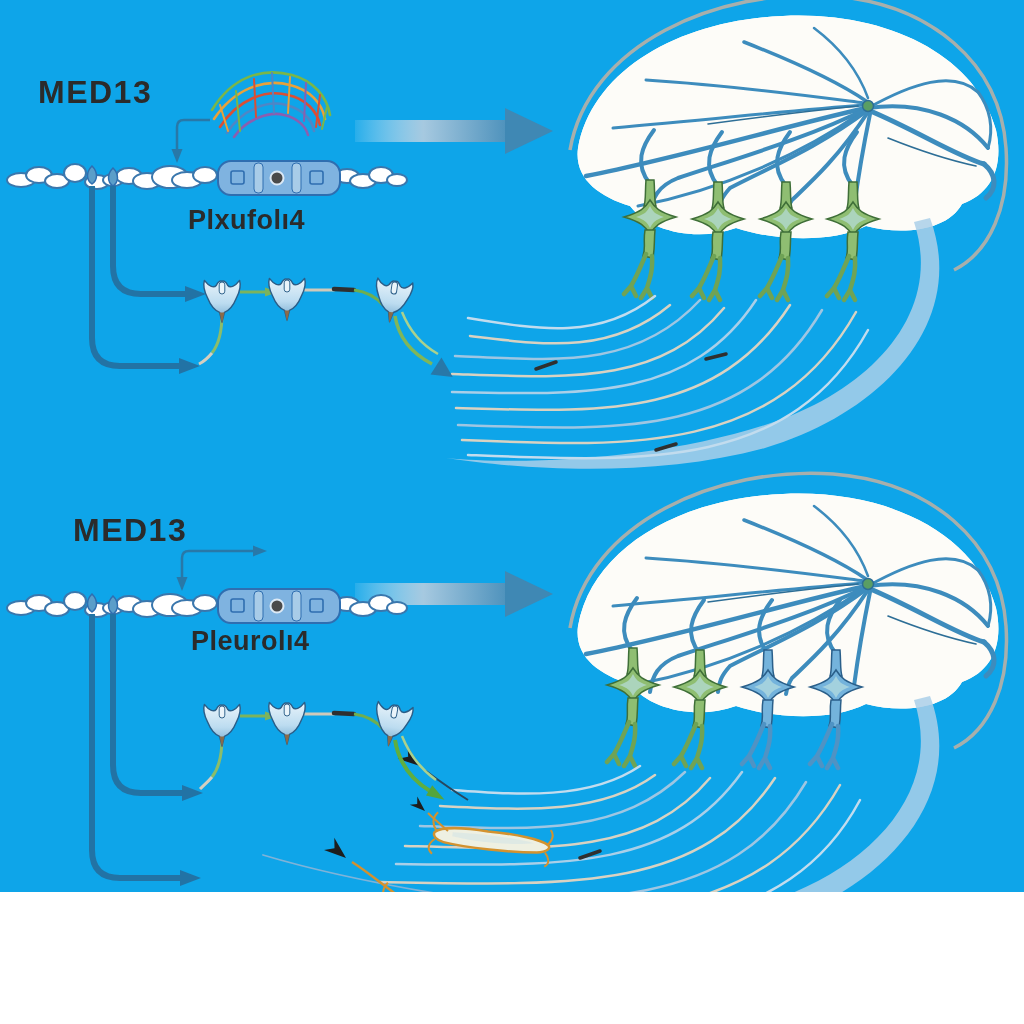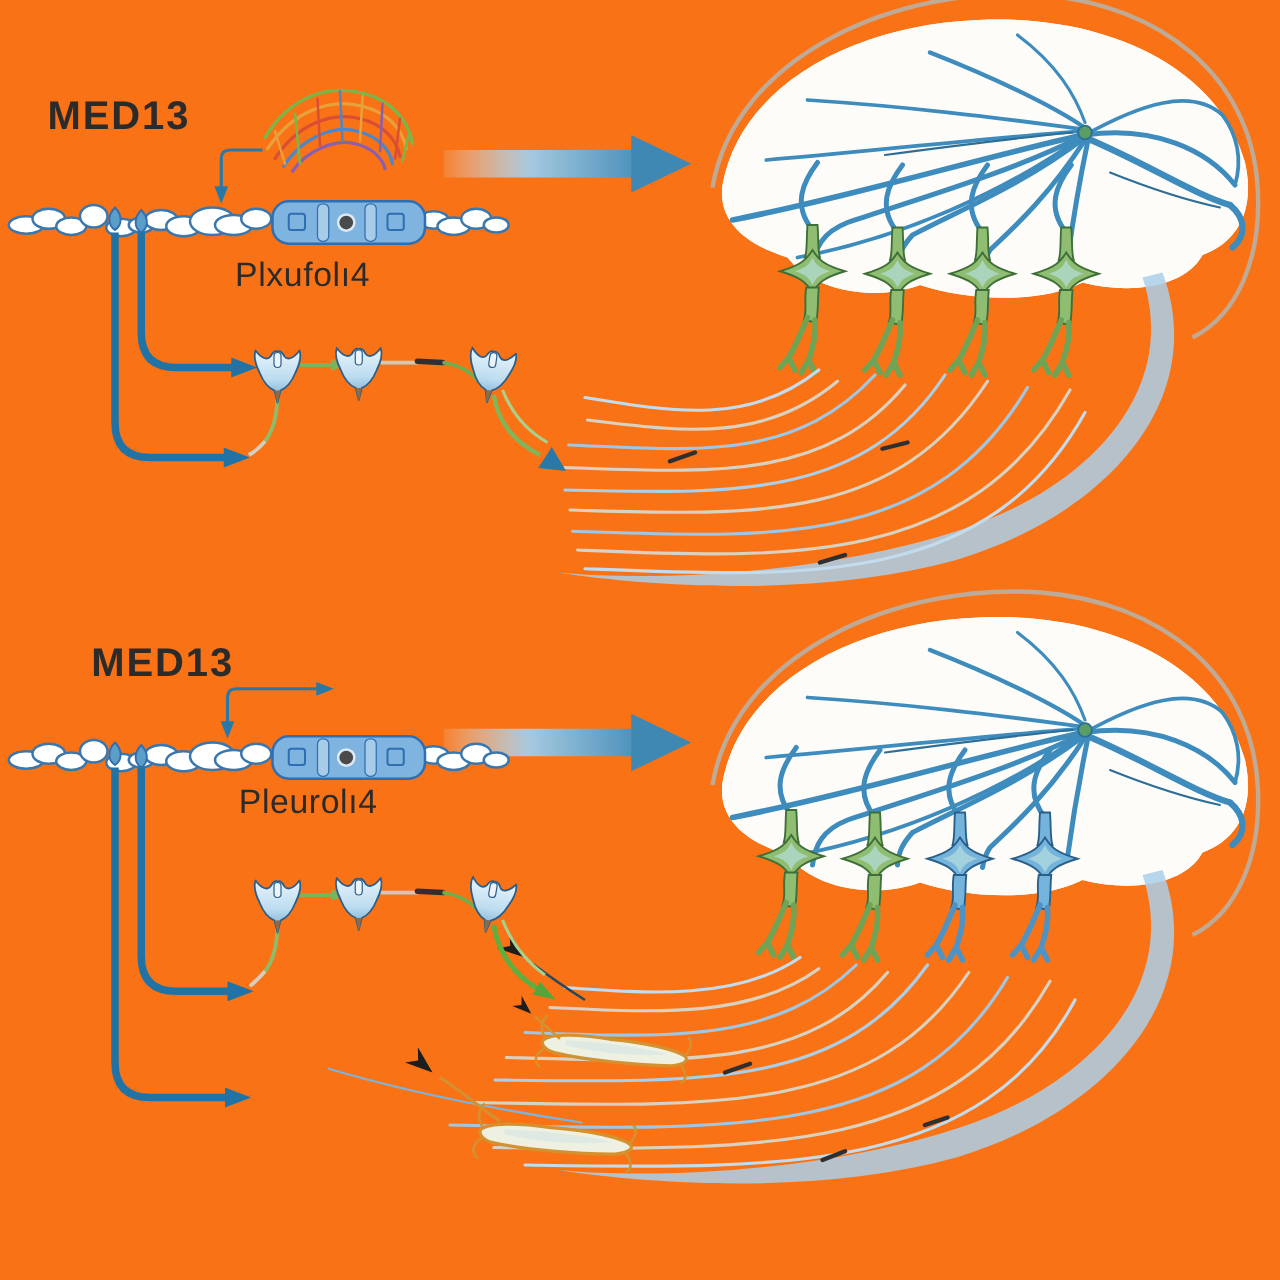--- a/index.html
+++ b/index.html
@@ -1,21 +1,21 @@
 <!DOCTYPE html>
 <html style="--ink: #2b2b2b; --arrow-blue: #2273a5; --elbow-blue: #2878a8; --guidance-green: #54a53c; --fiber-light-blue: #a9cfe9; --fiber-beige: #d9d2c2; --misguided-orange: #d3912f; --mesh-beige: #d8cdb6; --vessel-blue: #3d8cbd; --neuron-green: #8fbe72; --neuron-blue: #74b3dc; --domain-fill: #7fb3e0; --domain-stroke: #2f6eb0; --band-blue: #aacfe9;"><head>
 <meta charset="utf-8">
 <style>
   html,body{margin:0;padding:0;background:#ffffff;}
-  #stage{position:relative;width:1024px;height:1024px;background:#f97316;overflow:hidden;
+  #stage{position:relative;width:1024px;height:892px;background:#0ea5e9;overflow:hidden;
          font-family:"Liberation Sans",sans-serif;}
   #art{position:absolute;left:0;top:0;}
   .lbl{position:absolute;color:var(--ink,#2b2b2b);line-height:1;white-space:nowrap;}
   .gene{font-size:32px;font-weight:600;letter-spacing:1.5px;}
-  .receptor{font-size:27px;font-weight:400;letter-spacing:.5px;}
+  .receptor{font-size:27px;font-weight:700;letter-spacing:.5px;}
   #gene1{left:38px;top:76px;}
   #receptor1{left:188px;top:207px;}
   #gene2{left:73px;top:514px;}
   #receptor2{left:191px;top:628px;}
 </style>
 </head>
 <body>
 
 <div id="stage">
 

